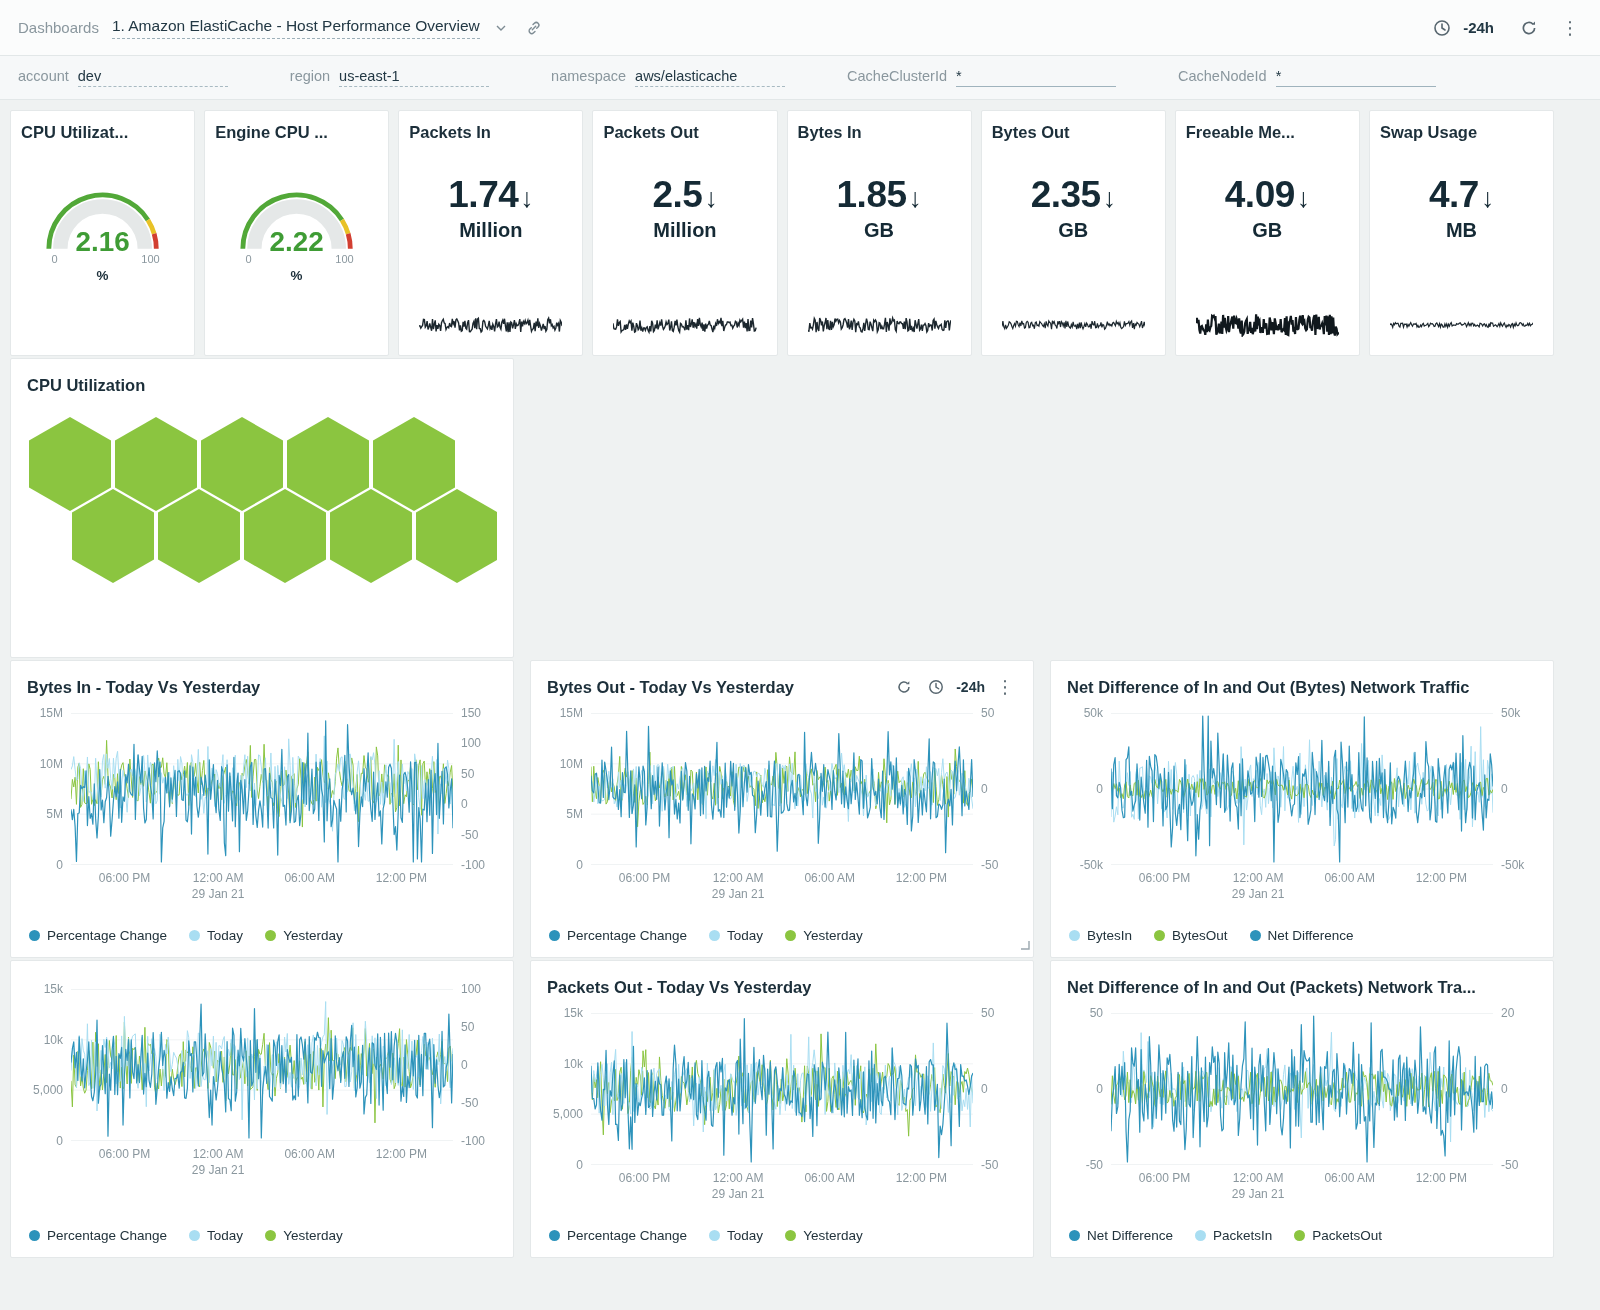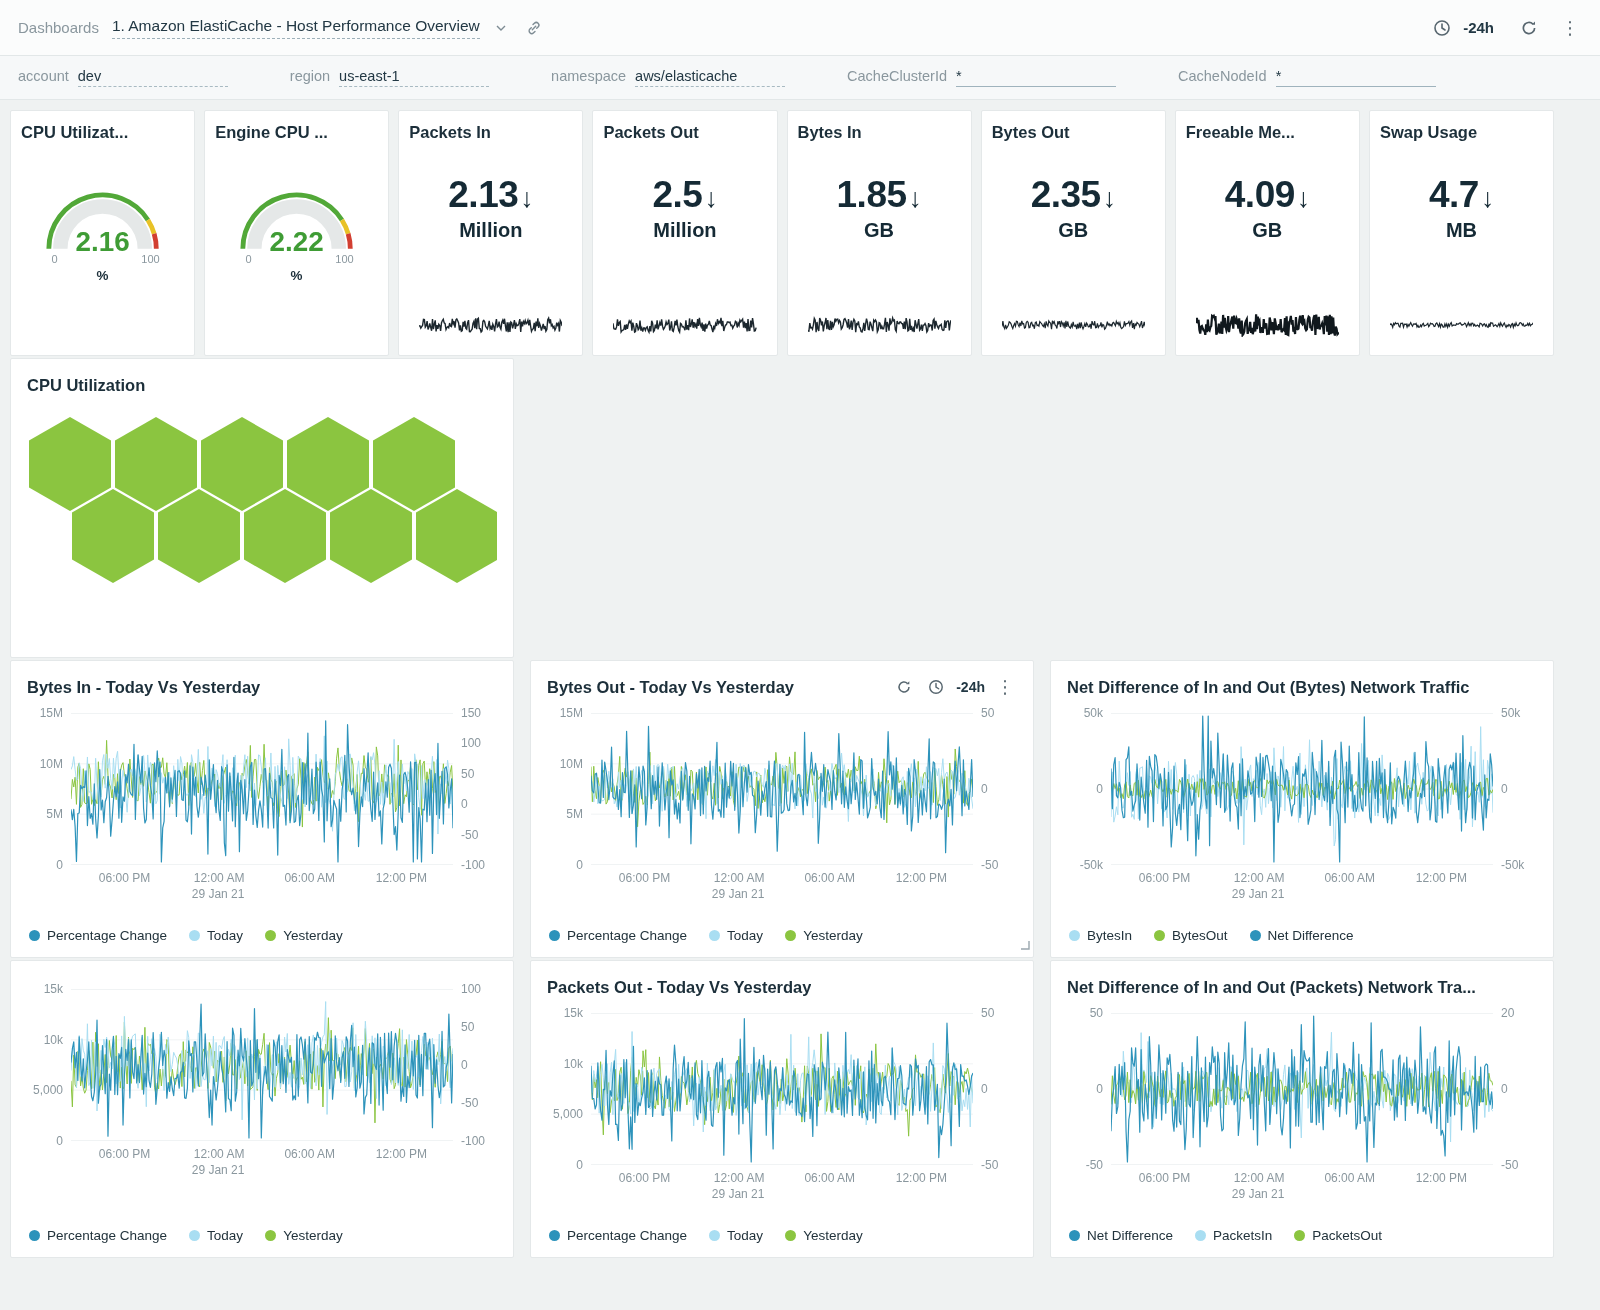--- a/index.html
+++ b/index.html
@@ -61,21 +61,21 @@
   
   .chart-panel{height:298px;display:flex;flex-direction:column}
   .chart-body{display:flex;height:152px;margin-top:14px}
   .ticks{position:relative;width:44px;font-size:12px;color:#8a979e}
   .tick{position:absolute;transform:translateY(-50%);white-space:nowrap}
   .ticks-left .tick{right:8px}
   .ticks-right .tick{left:8px}
   .plot{flex:1;position:relative;overflow:hidden;cursor:crosshair}
   .plot svg{position:absolute;inset:0;width:100%;height:100%}
   .xticks{position:relative;height:32px;margin:5px 44px 0}
-  .xtick{position:absolute;transform:translateX(-50%);text-align:right;font-size:12px;
+  .xtick{position:absolute;transform:translateX(-50%);text-align:center;font-size:12px;
     color:#8a979e;line-height:1.35;white-space:nowrap}
   .legend{display:flex;align-items:center;gap:22px;margin-top:auto;padding-left:2px}
   .legend-item{display:flex;align-items:center;gap:7px;font-size:13.5px;color:#22333c;cursor:pointer}
   .dot{width:11px;height:11px;border-radius:50%;flex-shrink:0}
   .resize-handle{position:absolute;right:3px;bottom:3px}
 </style>
 </head>
 <body>
 
 <header class="topbar">
@@ -169,21 +169,21 @@
               <text x="135" y="95" text-anchor="middle" font-size="11.5" fill="#8a979e">100</text>
               <text x="85" y="113" text-anchor="middle" font-size="14" font-weight="bold" fill="#1c2f3a">%</text>
             </svg>
           </div>
         </div>
     </div>
 
     <div class="card">
       <div class="card-title">Packets In</div>
       <div class="stat-value">
-          <span>2.13</span>
+          <span>1.74</span>
           <span class="trend">↓</span>
         </div>
       <div class="stat-unit">Million</div>
       <div class="spark">
           <svg viewBox="0 0 300 26" preserveAspectRatio="none" width="100%" height="100%">
             <polyline points="0.0,14.1 1.9,13.8 3.8,16.4 5.7,14.8 7.5,13.4 9.4,6.9 11.3,7.2 13.2,15.4 15.1,13.9 17.0,8.7 18.9,17.9 20.8,15.5 22.6,11.2 24.5,15.5 26.4,19.3 28.3,6.5 30.2,17.6 32.1,12.2 34.0,8.0 35.8,20.0 37.7,13.2 39.6,17.2 41.5,12.2 43.4,13.5 45.3,19.3 47.2,10.4 49.1,8.2 50.9,6.8 52.8,10.7 54.7,11.6 56.6,17.9 58.5,15.6 60.4,14.8 62.3,15.9 64.2,10.9 66.0,14.2 67.9,14.7 69.8,6.3 71.7,11.7 73.6,9.0 75.5,15.9 77.4,7.3 79.2,6.4 81.1,8.4 83.0,10.8 84.9,18.8 86.8,13.4 88.7,19.9 90.6,19.2 92.5,9.5 94.3,14.7 96.2,8.5 98.1,16.4 100.0,17.5 101.9,10.5 103.8,7.7 105.7,20.3 107.5,20.4 109.4,18.9 111.3,17.5 113.2,11.4 115.1,9.1 117.0,16.5 118.9,5.7 120.8,17.5 122.6,6.7 124.5,5.7 126.4,16.8 128.3,17.0 130.2,20.6 132.1,19.5 134.0,9.0 135.8,8.0 137.7,9.5 139.6,14.4 141.5,15.9 143.4,17.3 145.3,13.5 147.2,8.5 149.1,16.9 150.9,14.9 152.8,18.3 154.7,12.1 156.6,14.6 158.5,20.0 160.4,12.1 162.3,6.6 164.2,15.2 166.0,14.3 167.9,9.4 169.8,15.6 171.7,17.7 173.6,9.9 175.5,7.8 177.4,11.8 179.2,6.2 181.1,13.6 183.0,20.0 184.9,10.1 186.8,20.8 188.7,10.2 190.6,20.4 192.5,9.8 194.3,10.7 196.2,16.6 198.1,12.8 200.0,7.6 201.9,17.3 203.8,11.6 205.7,13.8 207.5,13.5 209.4,11.0 211.3,6.6 213.2,20.5 215.1,9.3 217.0,14.4 218.9,9.2 220.8,11.3 222.6,8.2 224.5,11.7 226.4,10.6 228.3,7.8 230.2,13.5 232.1,7.5 234.0,14.4 235.8,19.9 237.7,17.7 239.6,17.0 241.5,10.6 243.4,19.7 245.3,9.4 247.2,14.4 249.1,5.8 250.9,16.2 252.8,11.3 254.7,14.2 256.6,19.1 258.5,15.6 260.4,11.9 262.3,17.4 264.2,14.1 266.0,19.7 267.9,17.9 269.8,7.2 271.7,5.5 273.6,11.2 275.5,6.8 277.4,13.8 279.2,12.6 281.1,16.1 283.0,14.6 284.9,18.5 286.8,16.2 288.7,10.4 290.6,13.3 292.5,11.3 294.3,20.1 296.2,8.0 298.1,9.9 300.0,14.1" fill="none" stroke="#1c272e" stroke-width="1.4" vector-effect="non-scaling-stroke"></polyline>
           </svg>
         </div>
     </div>
 

